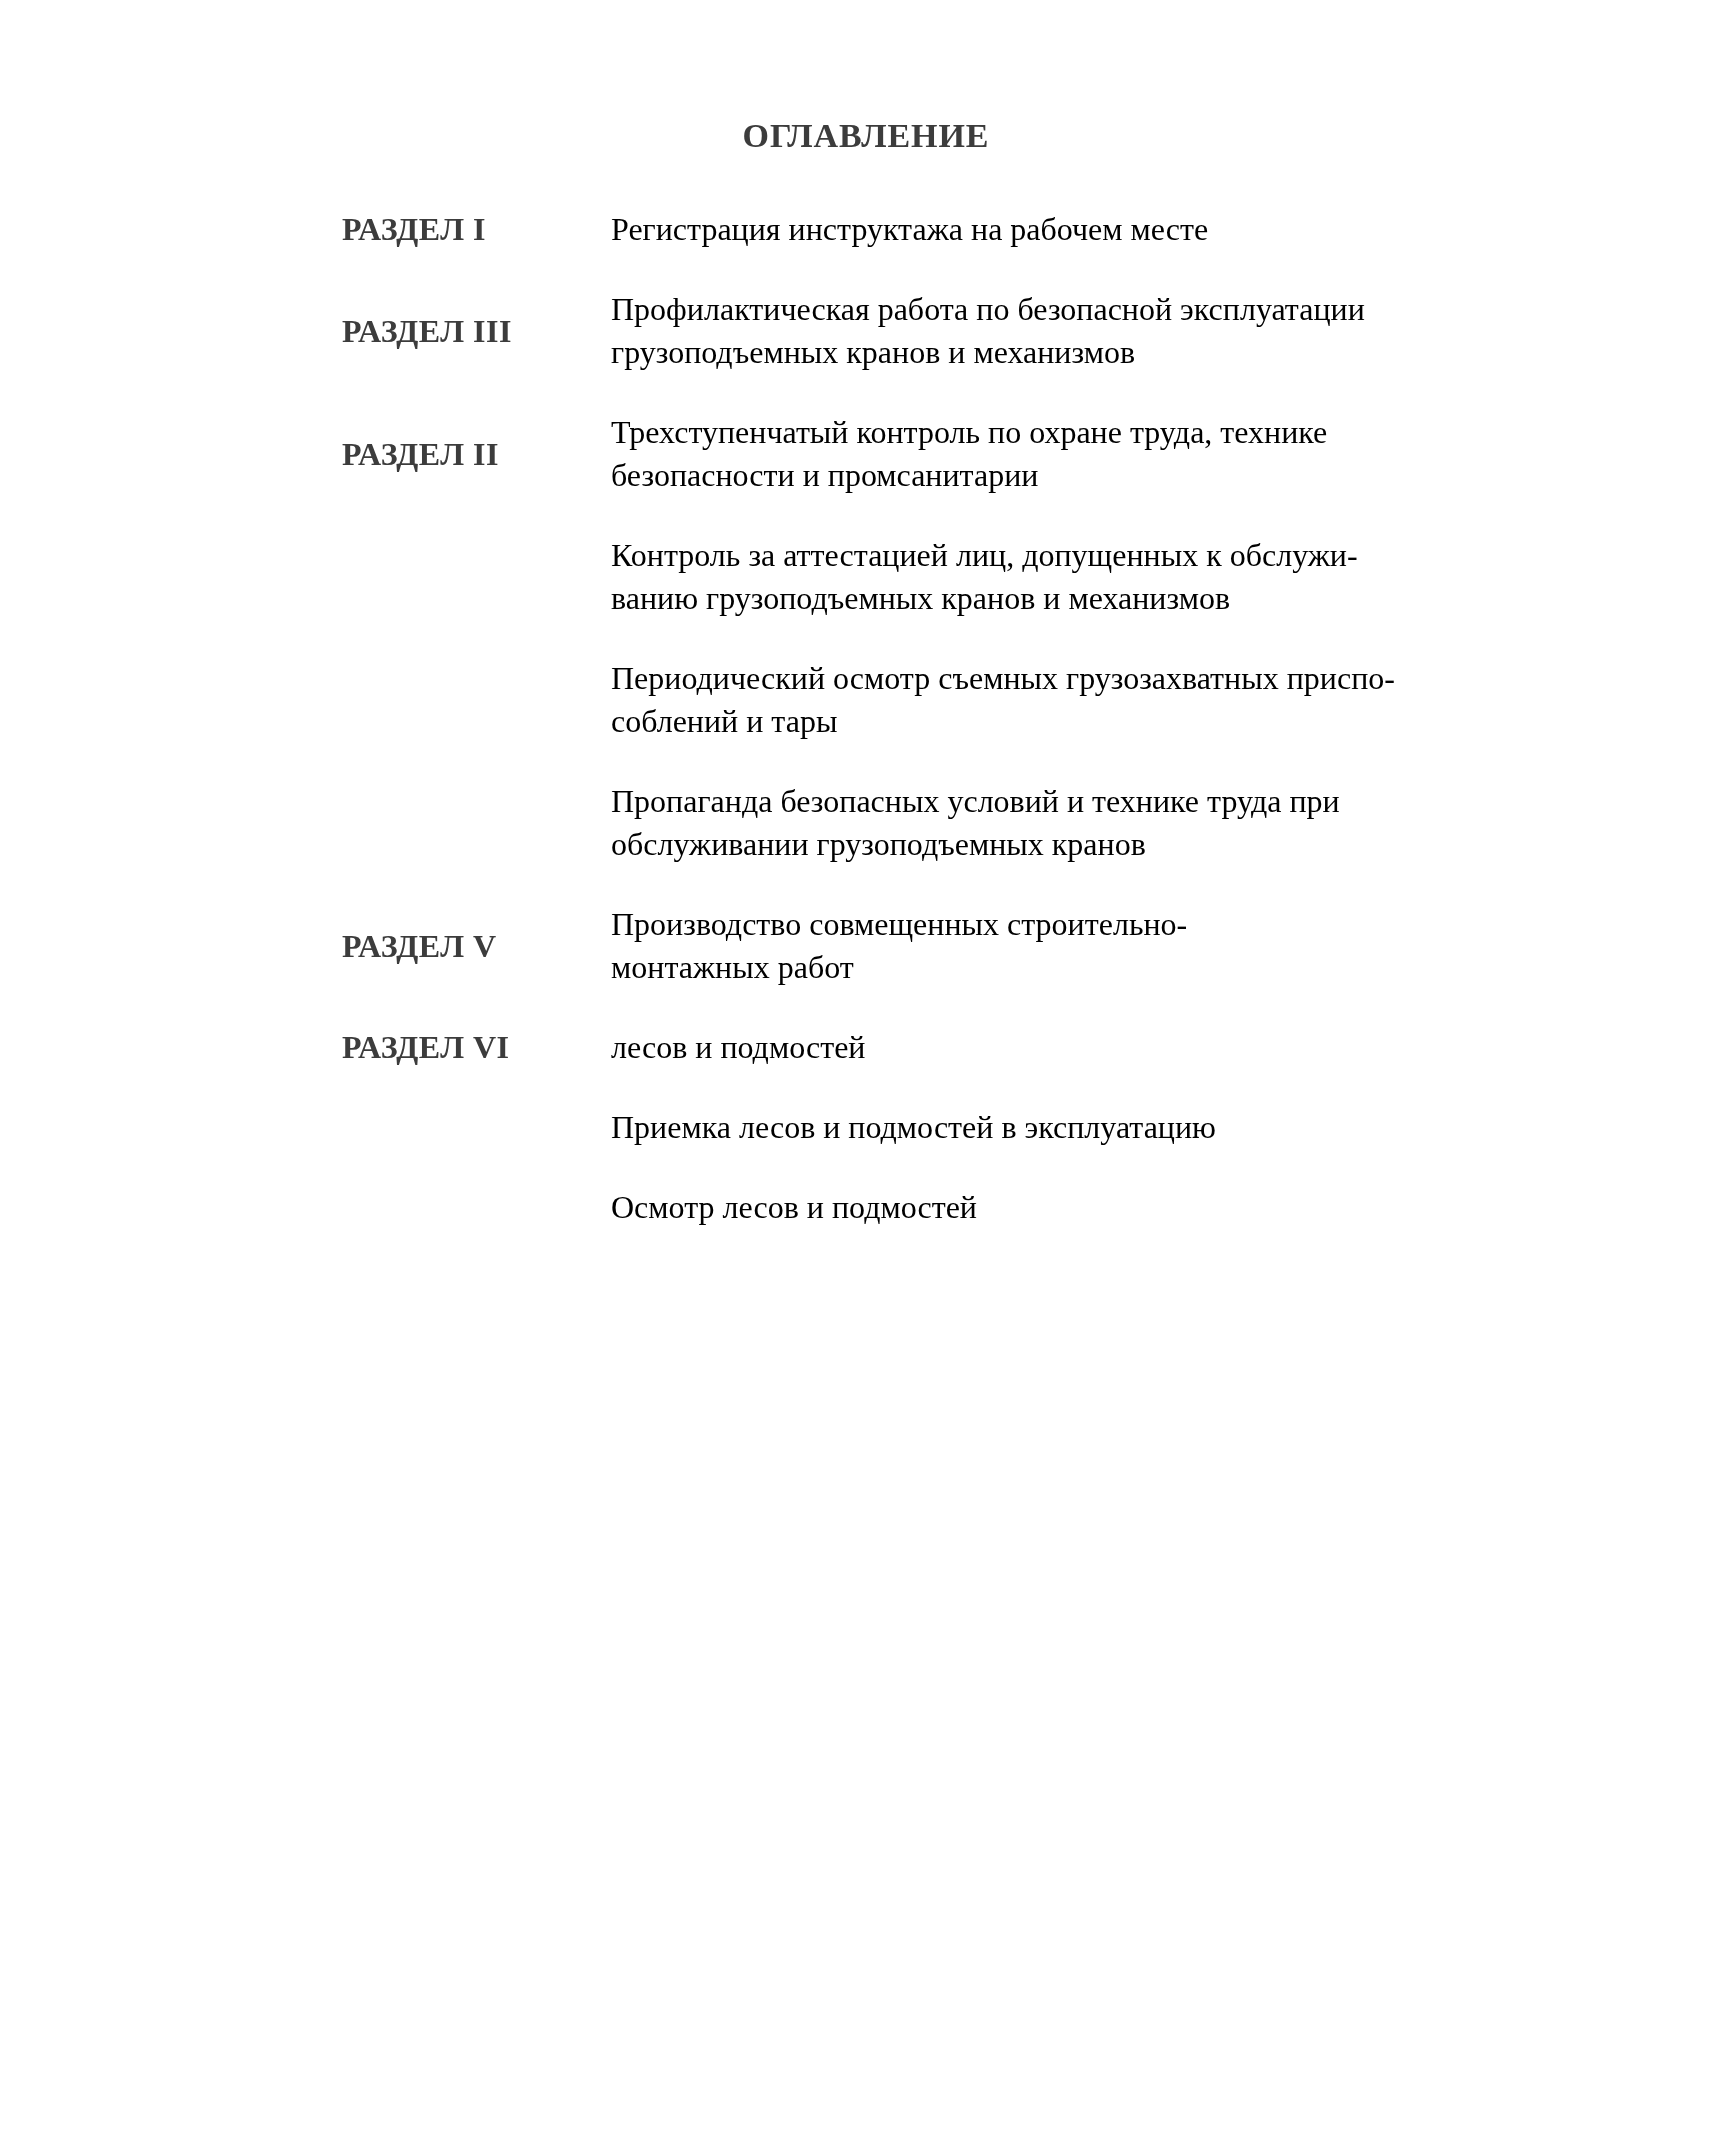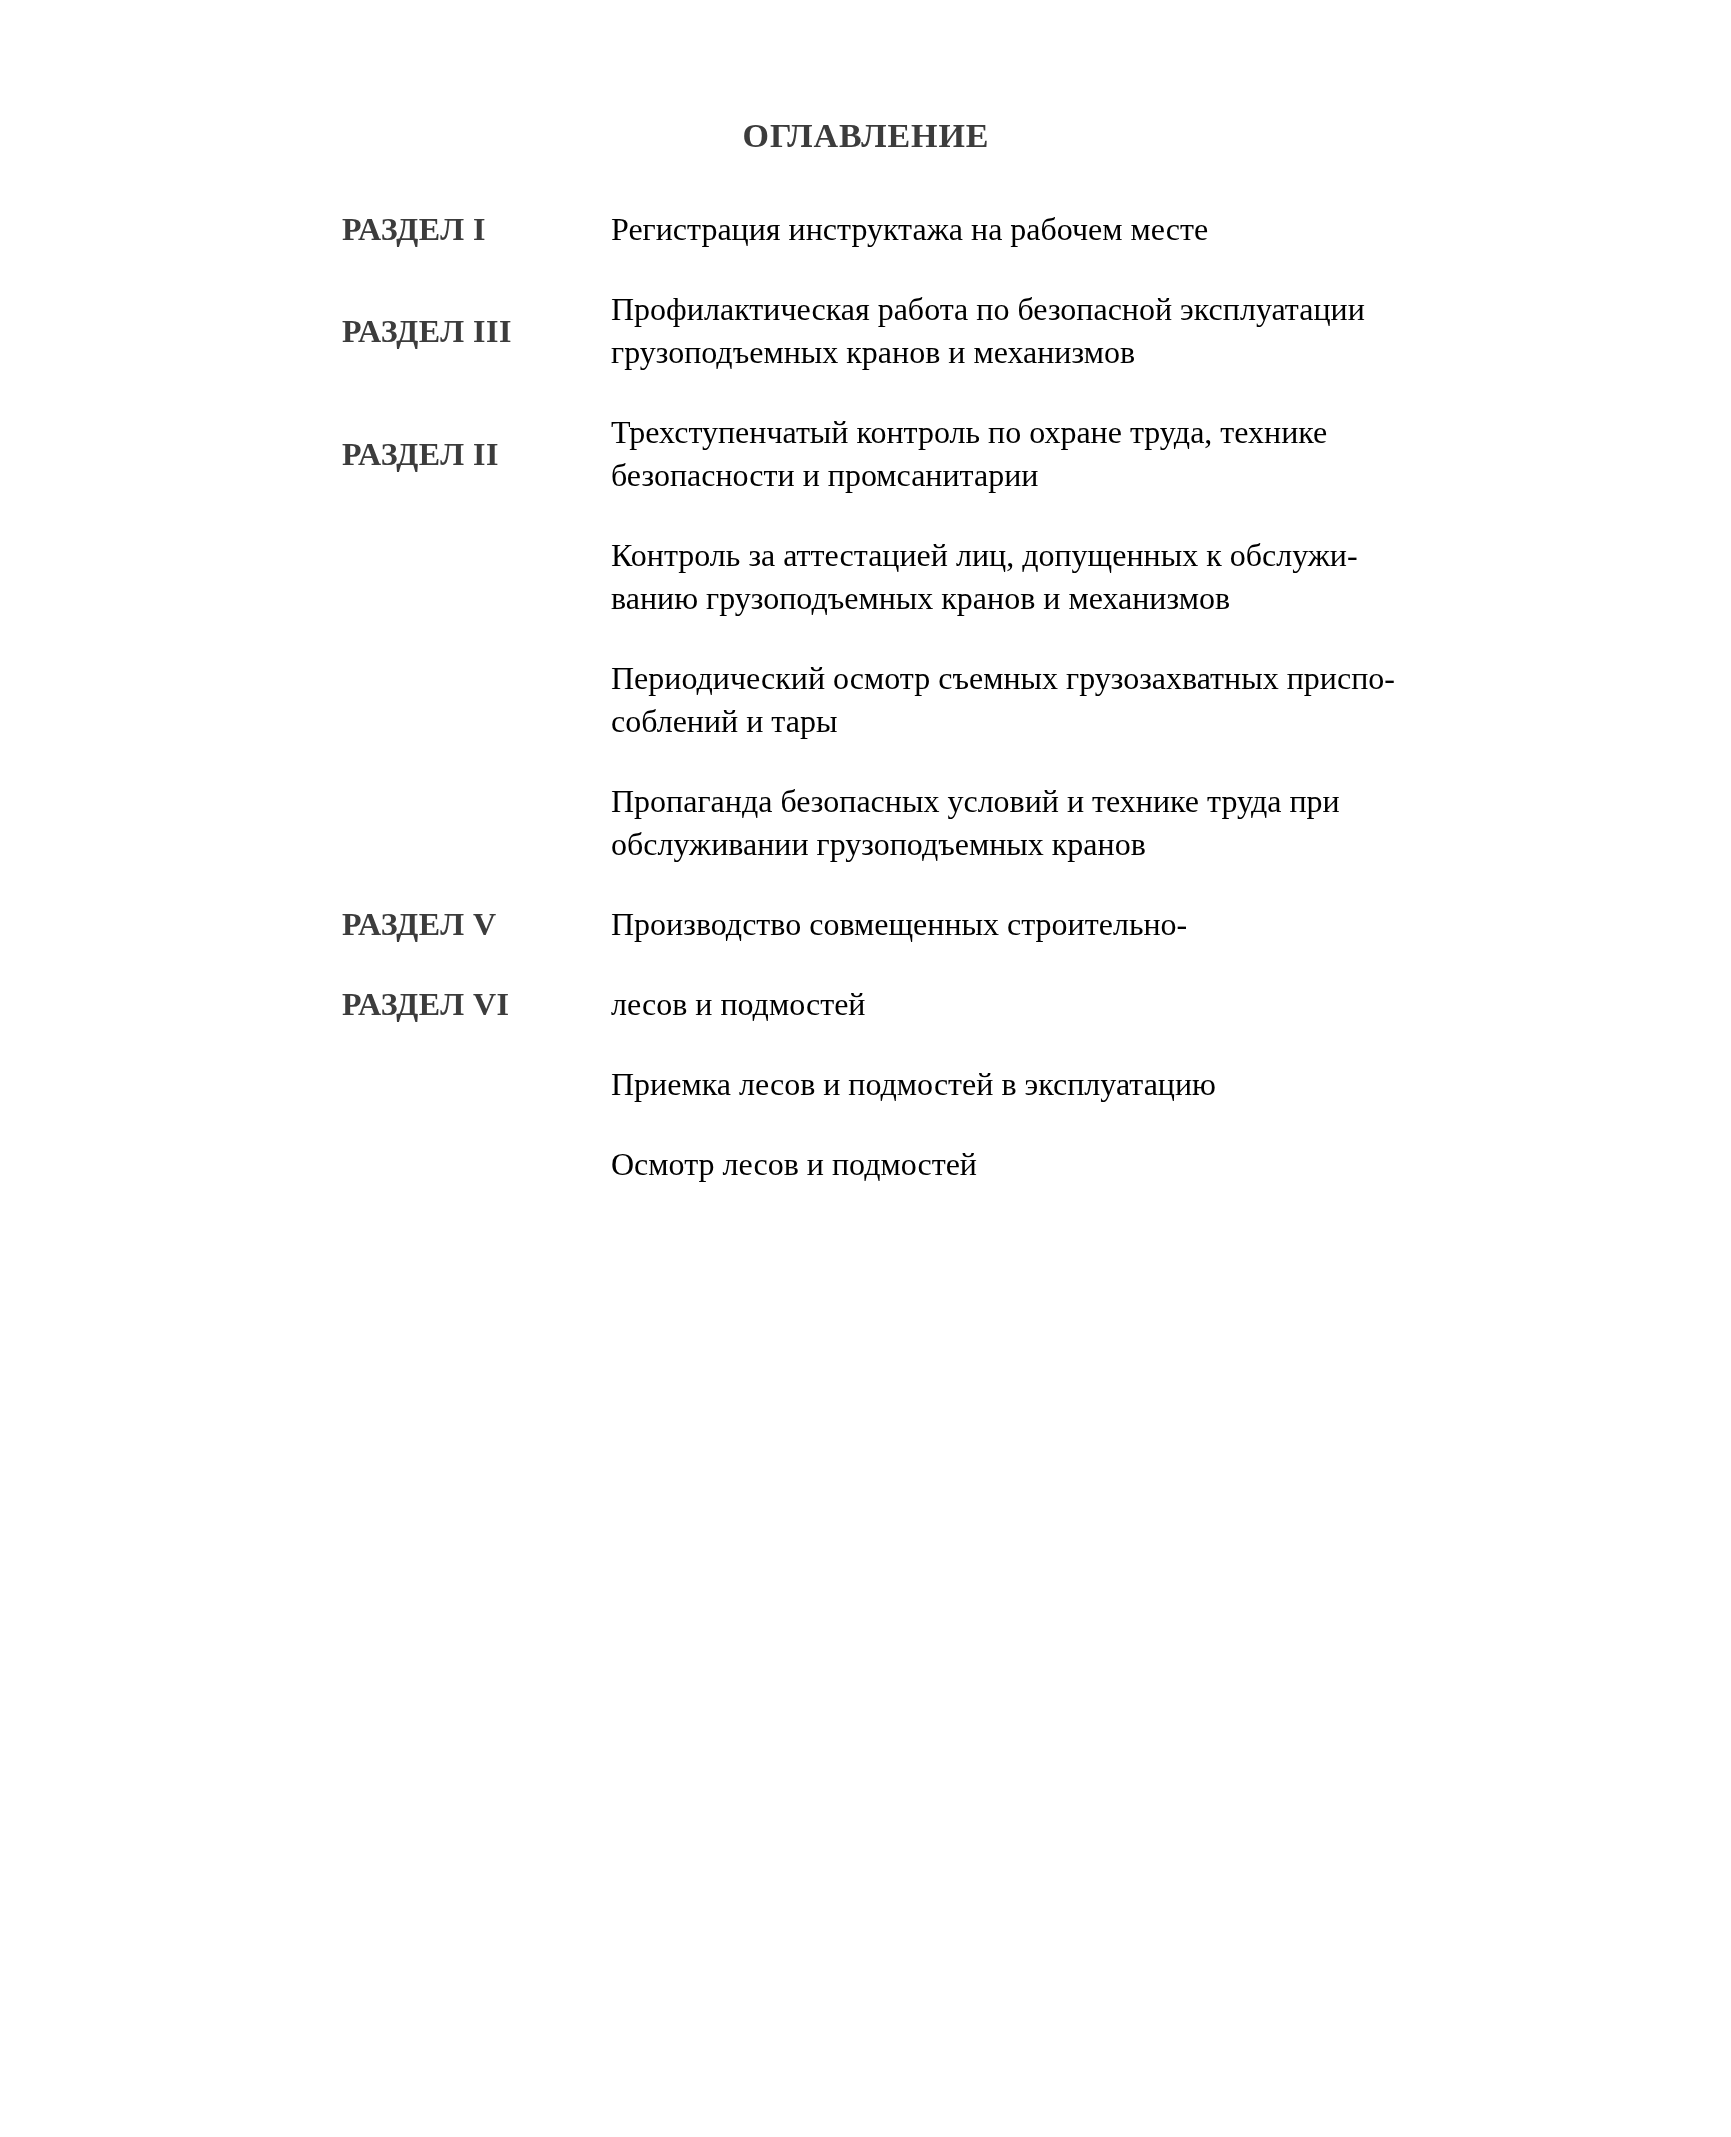--- a/index.html
+++ b/index.html
@@ -102,20 +102,21 @@
         <div class="toc-label"></div>
         <div class="toc-desc">
           <div class="toc-line">Пропаганда безопасных условий и технике труда при</div>
           <div class="toc-line">обслуживании грузоподъемных кранов</div>
         </div>
       </div>
       <div class="toc-row">
         <div class="toc-label">РАЗДЕЛ V</div>
         <div class="toc-desc">
           <div class="toc-line">Производство совмещенных строительно-</div>
+          <div class="toc-line">монтажных работ</div>
         </div>
       </div>
       <div class="toc-row">
         <div class="toc-label">РАЗДЕЛ VI</div>
         <div class="toc-desc">
           <div class="toc-line">лесов и подмостей</div>
         </div>
       </div>
       <div class="toc-row">
         <div class="toc-label"></div>

